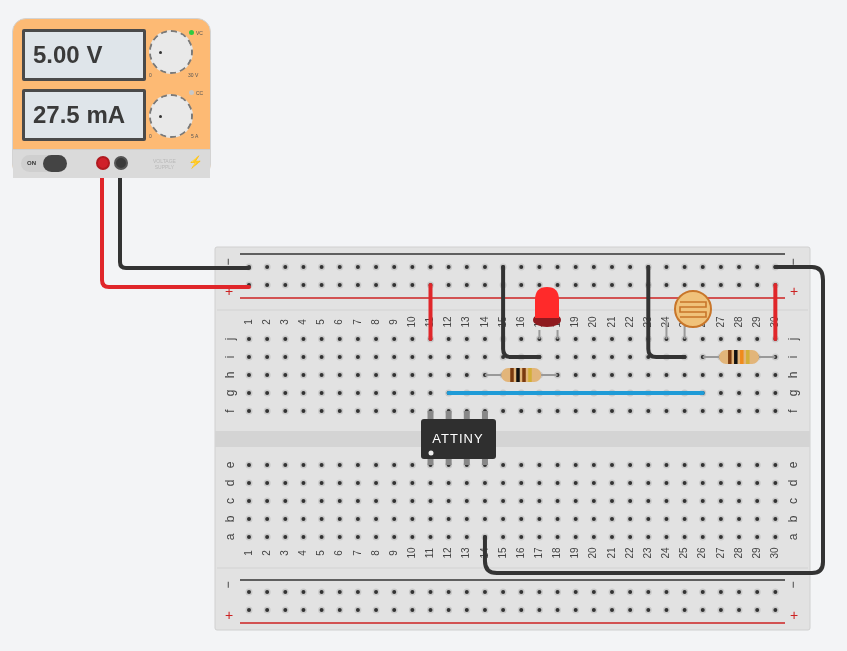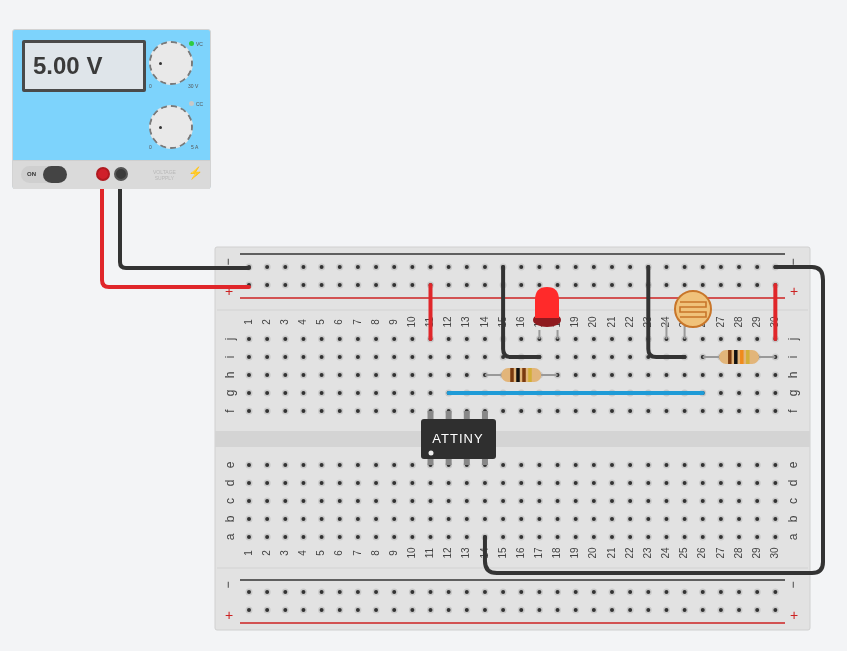--- a/index.html
+++ b/index.html
@@ -1,17 +1,17 @@
 <!DOCTYPE html>
 <html><head>
 <meta charset="utf-8">
 <style>
   html,body{margin:0;padding:0;}
   body{width:847px;height:651px;background:#f3f4f6;position:relative;overflow:hidden;font-family:"Liberation Sans",sans-serif;}
-  #psu{position:absolute;left:12px;top:29px;width:197px;height:158px;background:#7dd3fc;border:1px solid #d3d3d3;border-radius:3px;}
+  #psu{position:absolute;left:12px;top:18px;width:197px;height:158px;background:#fdba74;border:1px solid #d3d3d3;border-radius:14px;}
   .lcd{position:absolute;left:9px;width:110px;height:46px;background:#dfe5ea;border:3px solid #4a4a4a;border-radius:2px;
        font-weight:bold;font-size:24px;color:#3a3a3a;line-height:46px;padding-left:8px;box-sizing:content-box;}
   #lcd-v{top:10px;}
   #lcd-i{top:70px;}
   .knob{position:absolute;left:136px;width:40px;height:40px;border-radius:50%;background:#e6e6e6;border:2px dashed #7a7a7a;}
   .knob::after{content:"";position:absolute;width:40px;height:40px;border-radius:50%;background:#e9e9e9;left:0;top:0;}
   .kdot{position:absolute;left:8px;top:19px;width:3px;height:3px;background:#333;border-radius:50%;z-index:2;}
   .klab{position:absolute;font-size:5px;color:#555;}
   .led{position:absolute;width:5px;height:5px;border-radius:50%;}
   #psu-bottom{position:absolute;left:0;top:130px;width:197px;height:28px;background:#dadada;border-top:1px solid #cfcfcf;}
@@ -1017,20 +1017,21 @@
         <rect x="481.95" y="456" width="6" height="9" fill="#888"></rect>
         <rect x="421" y="419" width="75" height="40" rx="3" fill="#2f2f2f"></rect>
         <circle cx="431" cy="453" r="2.5" fill="#eee"></circle>
         <text x="458" y="440" font-size="13" fill="#fff" text-anchor="middle" dominant-baseline="middle" font-family="Liberation Sans, sans-serif" letter-spacing="1">ATTINY</text>
       </g>
     </g>
 </svg>
 
 <div id="psu">
   <div id="lcd-v" class="lcd">5.00 V</div>
+  <div id="lcd-i" class="lcd">27.5 mA</div>
   <div class="knob" style="top:11px">
       <div class="kdot"></div>
     </div>
   <div class="knob" style="top:75px">
       <div class="kdot"></div>
     </div>
   <span class="klab" style="left:136px;top:53px">0</span>
   <span class="klab" style="left:175px;top:53px">30 V</span>
   <span class="klab" style="left:136px;top:114px">0</span>
   <span class="klab" style="left:178px;top:114px">5 A</span>

